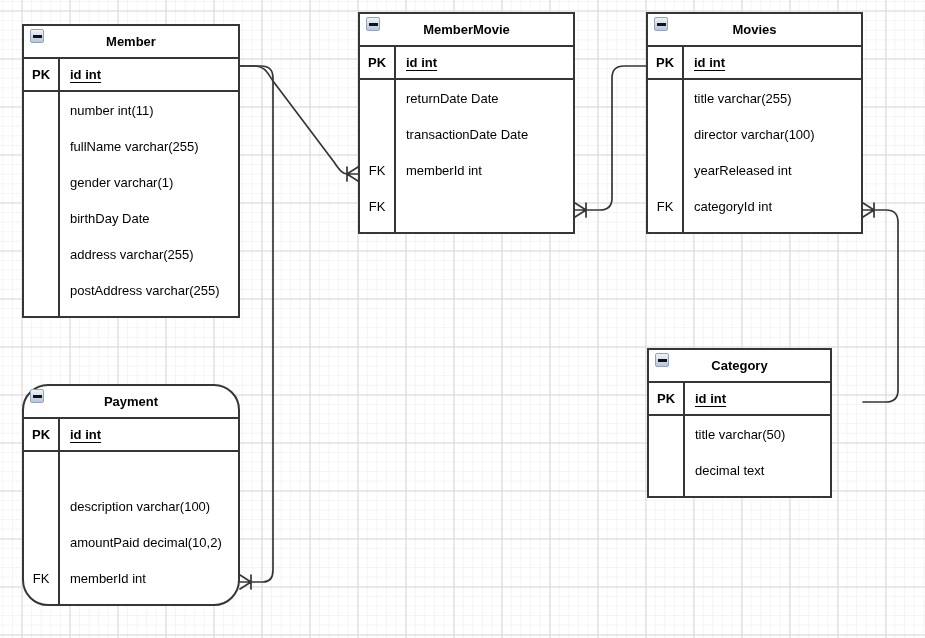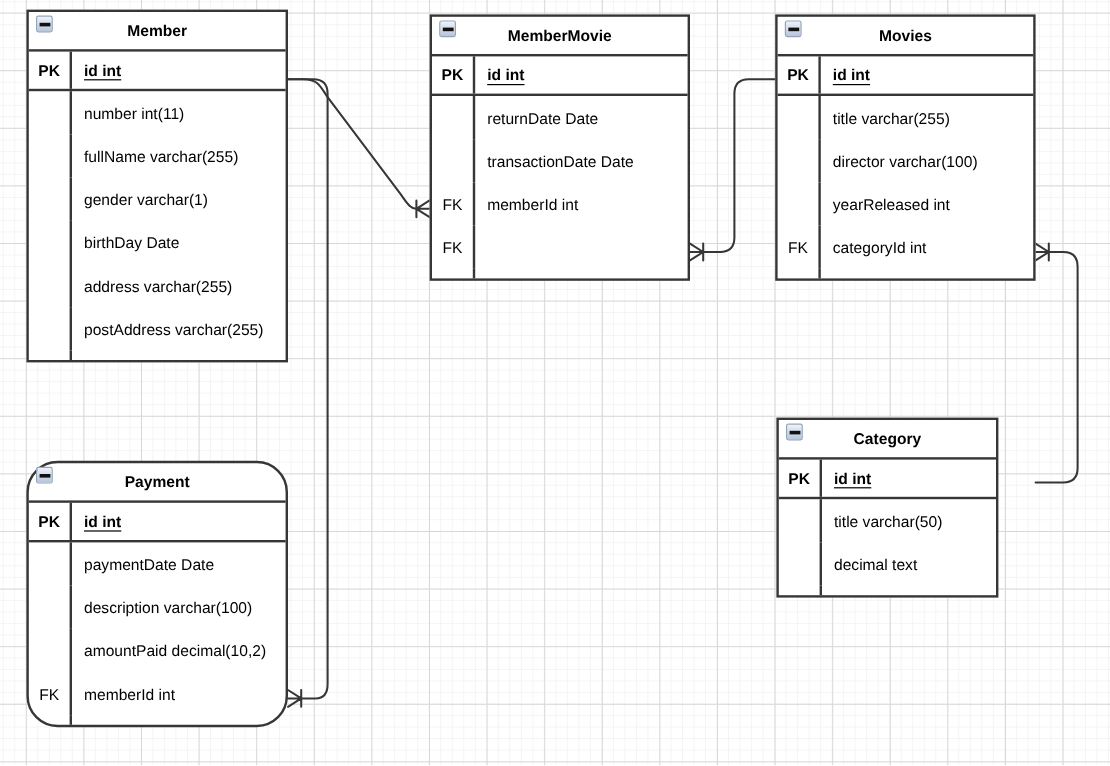--- a/index.html
+++ b/index.html
@@ -74,21 +74,21 @@
         <path d="M874,210 L863,203 M874,210 L863,210 M874,210 L863,217 M874,203 V217"></path>
       </g>
 
       <g>
         <path d="M240,66 H261 Q273,66 273,78 V570 Q273,582 263,582 H251"></path>
         <path d="M251,582 L240,575 M251,582 L240,582 M251,582 L240,589 M251,575 V589"></path>
       </g>
     </g>
   </svg>
 
-  <div class="etable" style="left:22px;top:8px;width:218px;">
+  <div class="etable" style="left:22px;top:24px;width:218px;">
     <div class="thead">
       <span class="collapse">
           <span class="minus"></span>
         </span>
       <span>Member</span>
     </div>
     <div class="row pk">
       <span class="keycell">PK</span>
       <span class="namecell">id int</span>
     </div>
@@ -193,21 +193,20 @@
           <span class="minus"></span>
         </span>
       <span>Payment</span>
     </div>
     <div class="row pk">
       <span class="keycell">PK</span>
       <span class="namecell">id int</span>
     </div>
     <div class="row">
       <span class="keycell"></span>
-      <span class="namecell">paymentDate Date</span>
     </div>
     <div class="row">
       <span class="keycell"></span>
       <span class="namecell">description varchar(100)</span>
     </div>
     <div class="row">
       <span class="keycell"></span>
       <span class="namecell">amountPaid decimal(10,2)</span>
     </div>
     <div class="row">

